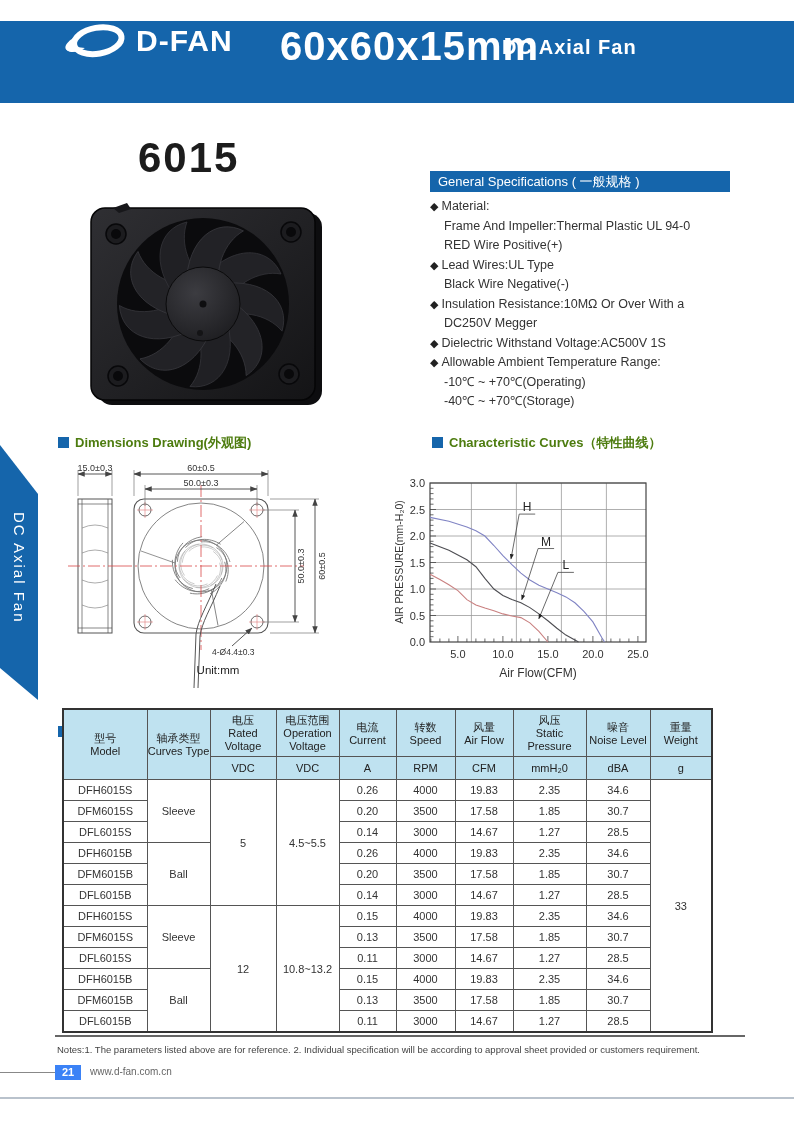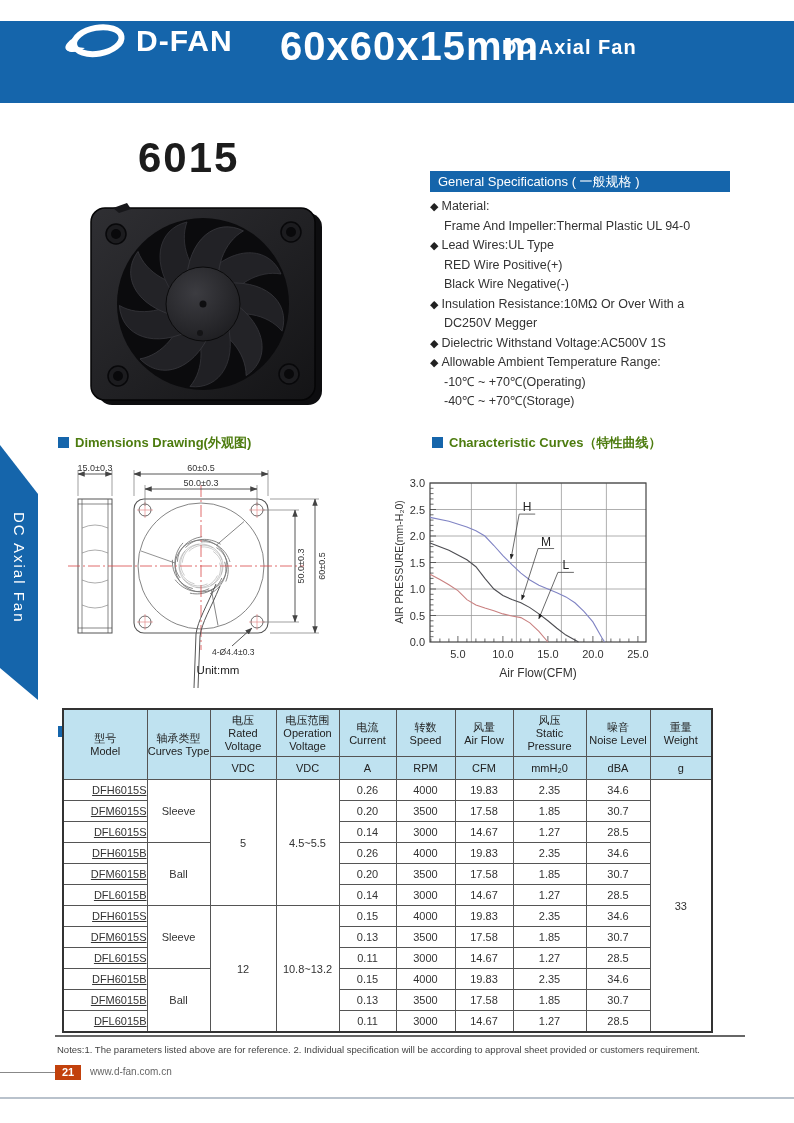--- a/index.html
+++ b/index.html
@@ -35,26 +35,26 @@
   
   .spec-table{position:absolute;left:62px;top:708px;border-collapse:collapse;table-layout:fixed;}
   .spec-table th,.spec-table td{border:1px solid #555;font-size:11px;color:#333;text-align:center;padding:0;}
   .spec-table{border:2px solid #333;}
   .spec-table thead th{background:#bfe2f0;font-weight:normal;color:#222;}
   .spec-table thead .r1 th{height:46px;}
   .spec-table thead .r2 th{height:22px;margin-top:44px;}
   .spec-table thead .cn{display:block;line-height:14px;}
   .spec-table thead .en{display:block;line-height:13px;}
   .spec-table tbody td{height:20px;}
-  .spec-table tbody td.model-cell{text-align:right;padding-left:0;text-decoration:underline;}
+  .spec-table tbody td.model-cell{text-align:center;padding-left:0;}
 
   .notes-rule{position:absolute;left:55px;top:1035px;width:690px;height:2px;background:#666;}
   .notes{position:absolute;left:57px;top:1044px;width:700px;font-size:9.5px;color:#444;}
   .pg-line{position:absolute;left:0;top:1072px;width:55px;height:1px;background:#888;}
-  .pg-badge{position:absolute;left:55px;top:1065px;width:26px;height:15px;background:#c2410c;color:#fff;font-size:11px;font-weight:bold;text-align:center;line-height:15px;}
+  .pg-badge{position:absolute;left:55px;top:1065px;width:26px;height:15px;background:#3b82f6;color:#fff;font-size:11px;font-weight:bold;text-align:center;line-height:15px;}
   .pg-url{position:absolute;left:90px;top:1066px;font-size:10px;color:#666;}
   .bottom-rule{position:absolute;left:0;top:1097px;width:794px;height:2px;background:#b9c2cc;}
 
   svg text{font-family:"Liberation Sans", sans-serif;}
 </style>
 </head>
 <body>
 
 <div class="page">
 
@@ -128,22 +128,22 @@
     <circle cx="33" cy="176" r="10" fill="#1c1c1f" stroke="#08080a" stroke-width="1.5"></circle>
     <circle cx="33" cy="176" r="5" fill="#09090b"></circle>
     <circle cx="204" cy="174" r="10" fill="#1c1c1f" stroke="#08080a" stroke-width="1.5"></circle>
     <circle cx="204" cy="174" r="5" fill="#09090b"></circle>
   </svg>
 
   <div class="gs-bar">General Specifications ( 一般规格 )</div>
   <div class="gs-list" id="gs-list">
       <div class="gs-line"><span class="bullet">◆</span>Material:</div>
       <div class="gs-line cont">Frame And Impeller:Thermal Plastic UL 94-0</div>
+      <div class="gs-line cont">RED Wire Positive(+)</div>
       <div class="gs-line"><span class="bullet">◆</span>Lead Wires:UL Type</div>
-      <div class="gs-line cont">RED Wire Positive(+)</div>
       <div class="gs-line cont">Black Wire Negative(-)</div>
       <div class="gs-line"><span class="bullet">◆</span>Insulation Resistance:10MΩ Or Over With a</div>
       <div class="gs-line cont">DC250V Megger</div>
       <div class="gs-line"><span class="bullet">◆</span>Dielectric Withstand Voltage:AC500V 1S</div>
       <div class="gs-line"><span class="bullet">◆</span>Allowable Ambient Temperature Range:</div>
       <div class="gs-line cont">-10℃ ~ +70℃(Operating)</div>
       <div class="gs-line cont">-40℃ ~ +70℃(Storage)</div>
     </div>
 
   <div class="side-tab">

